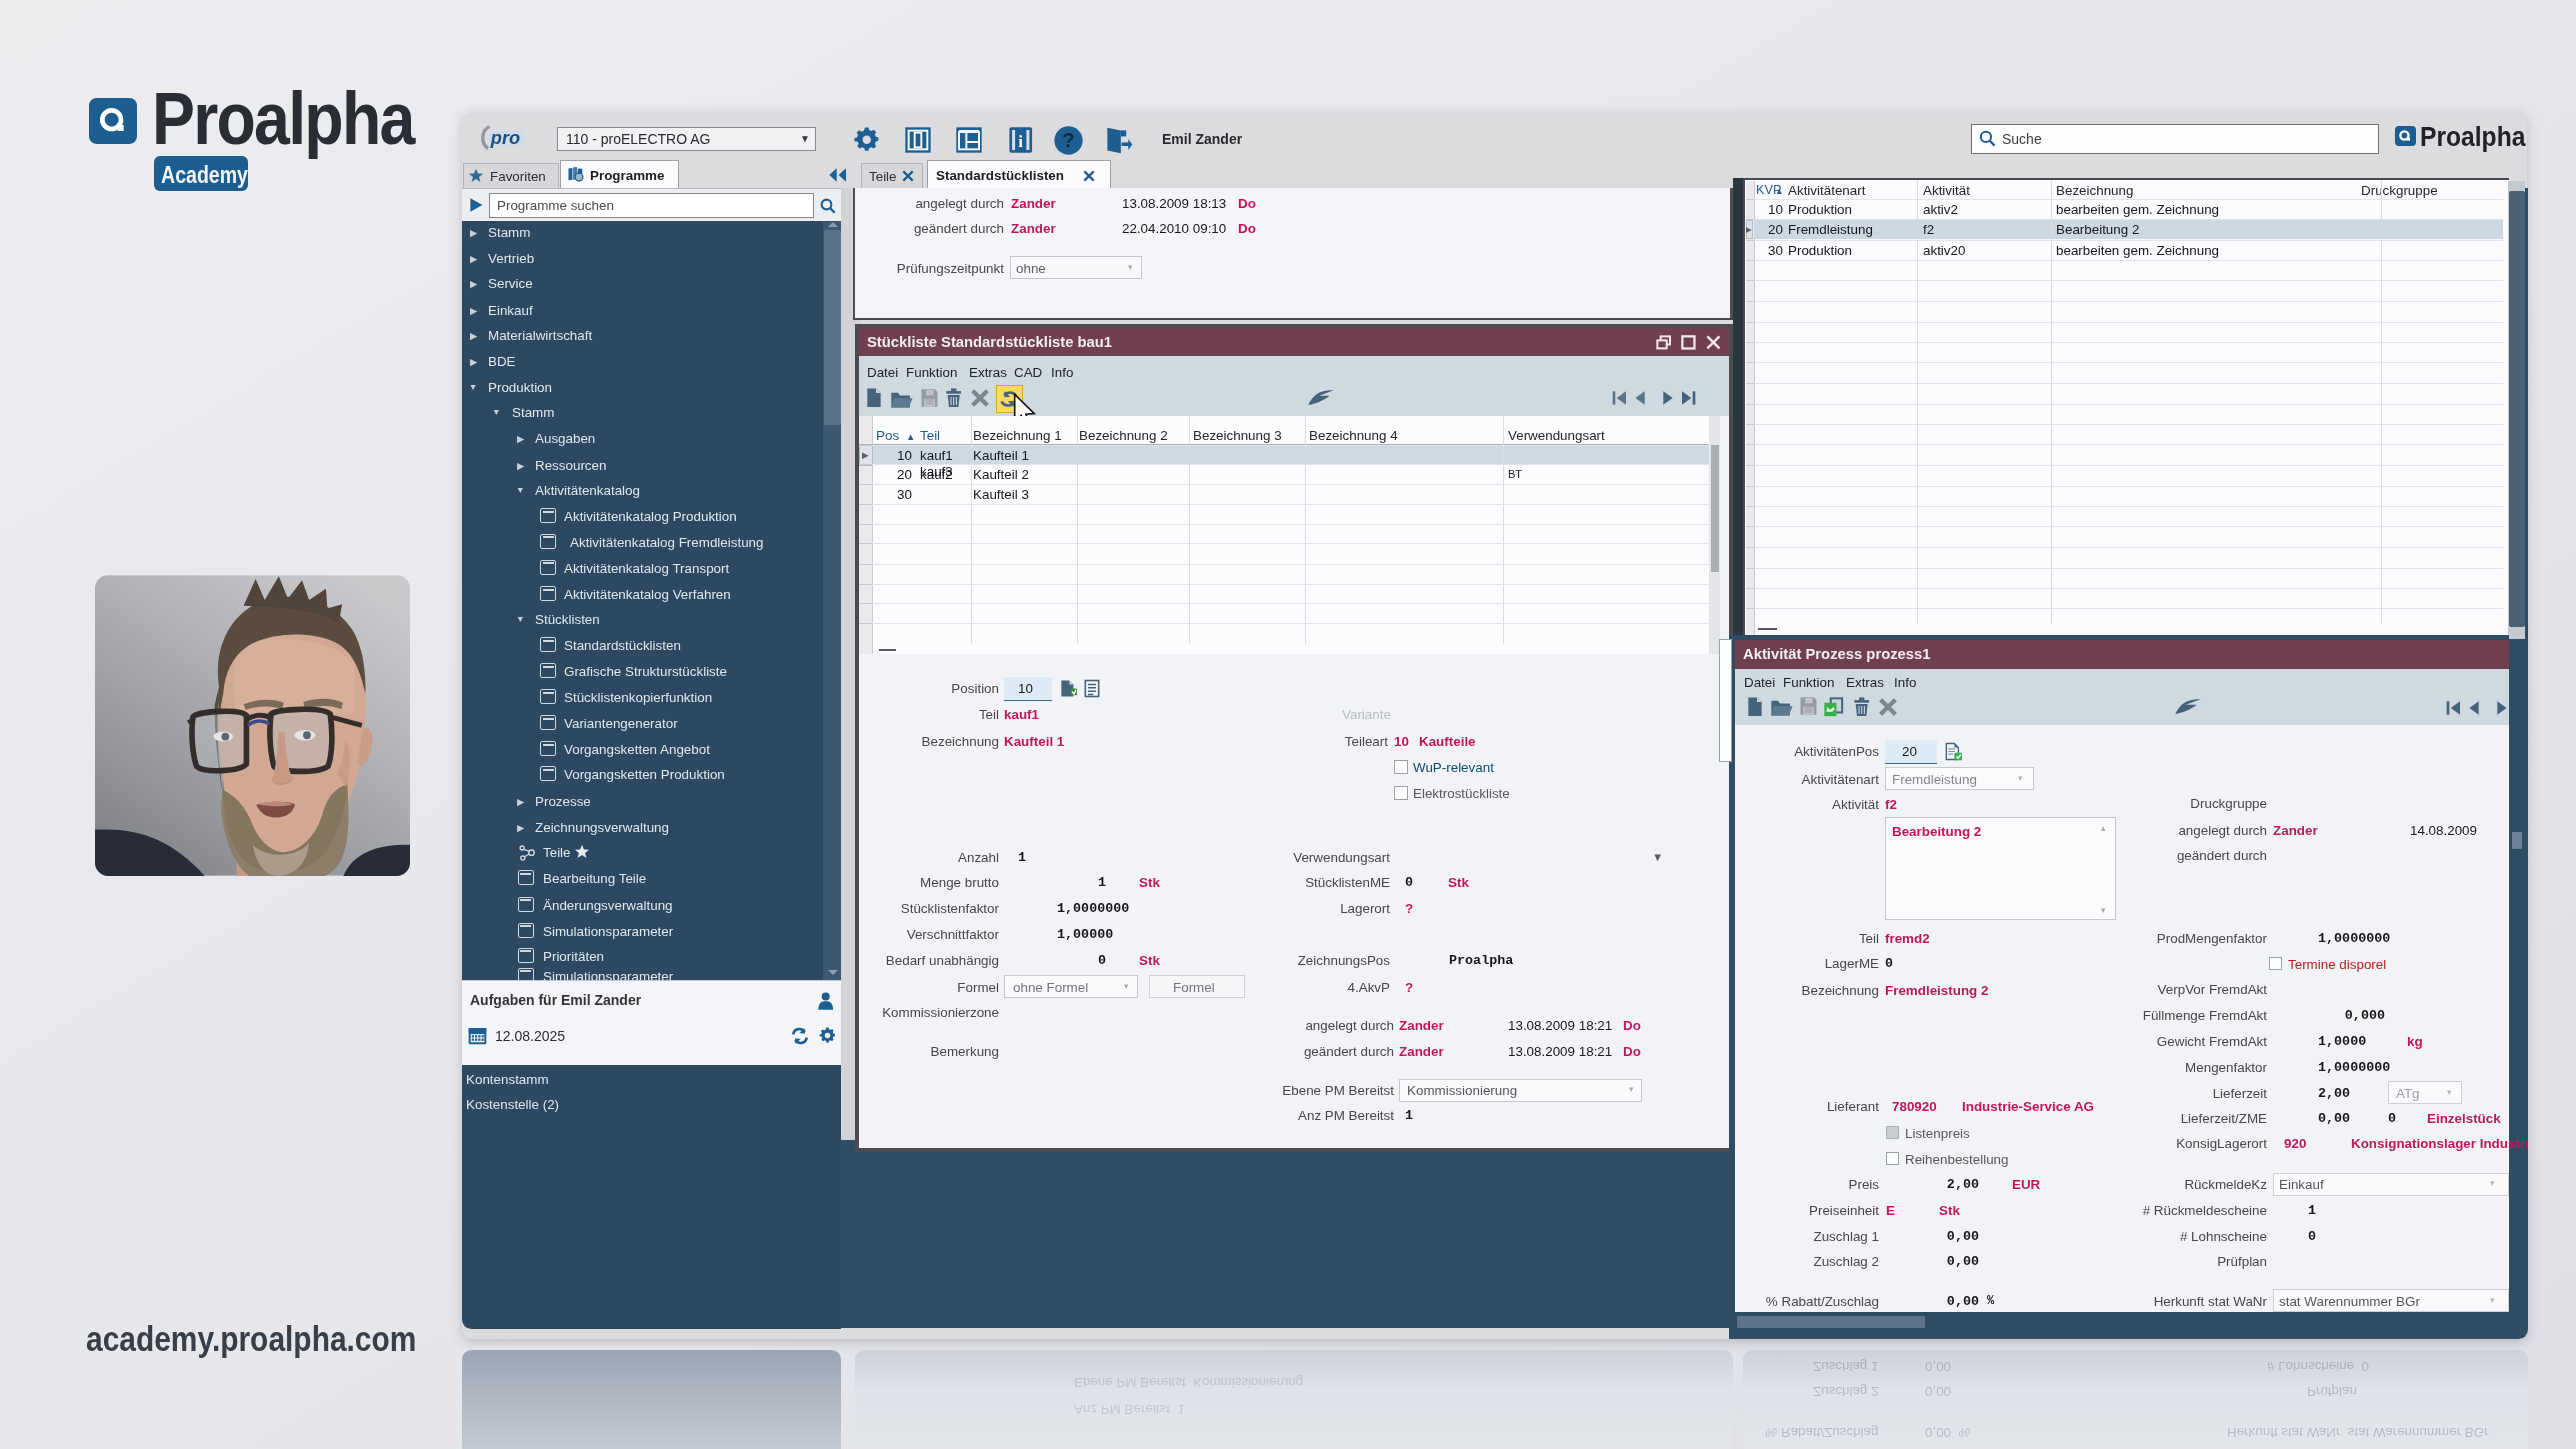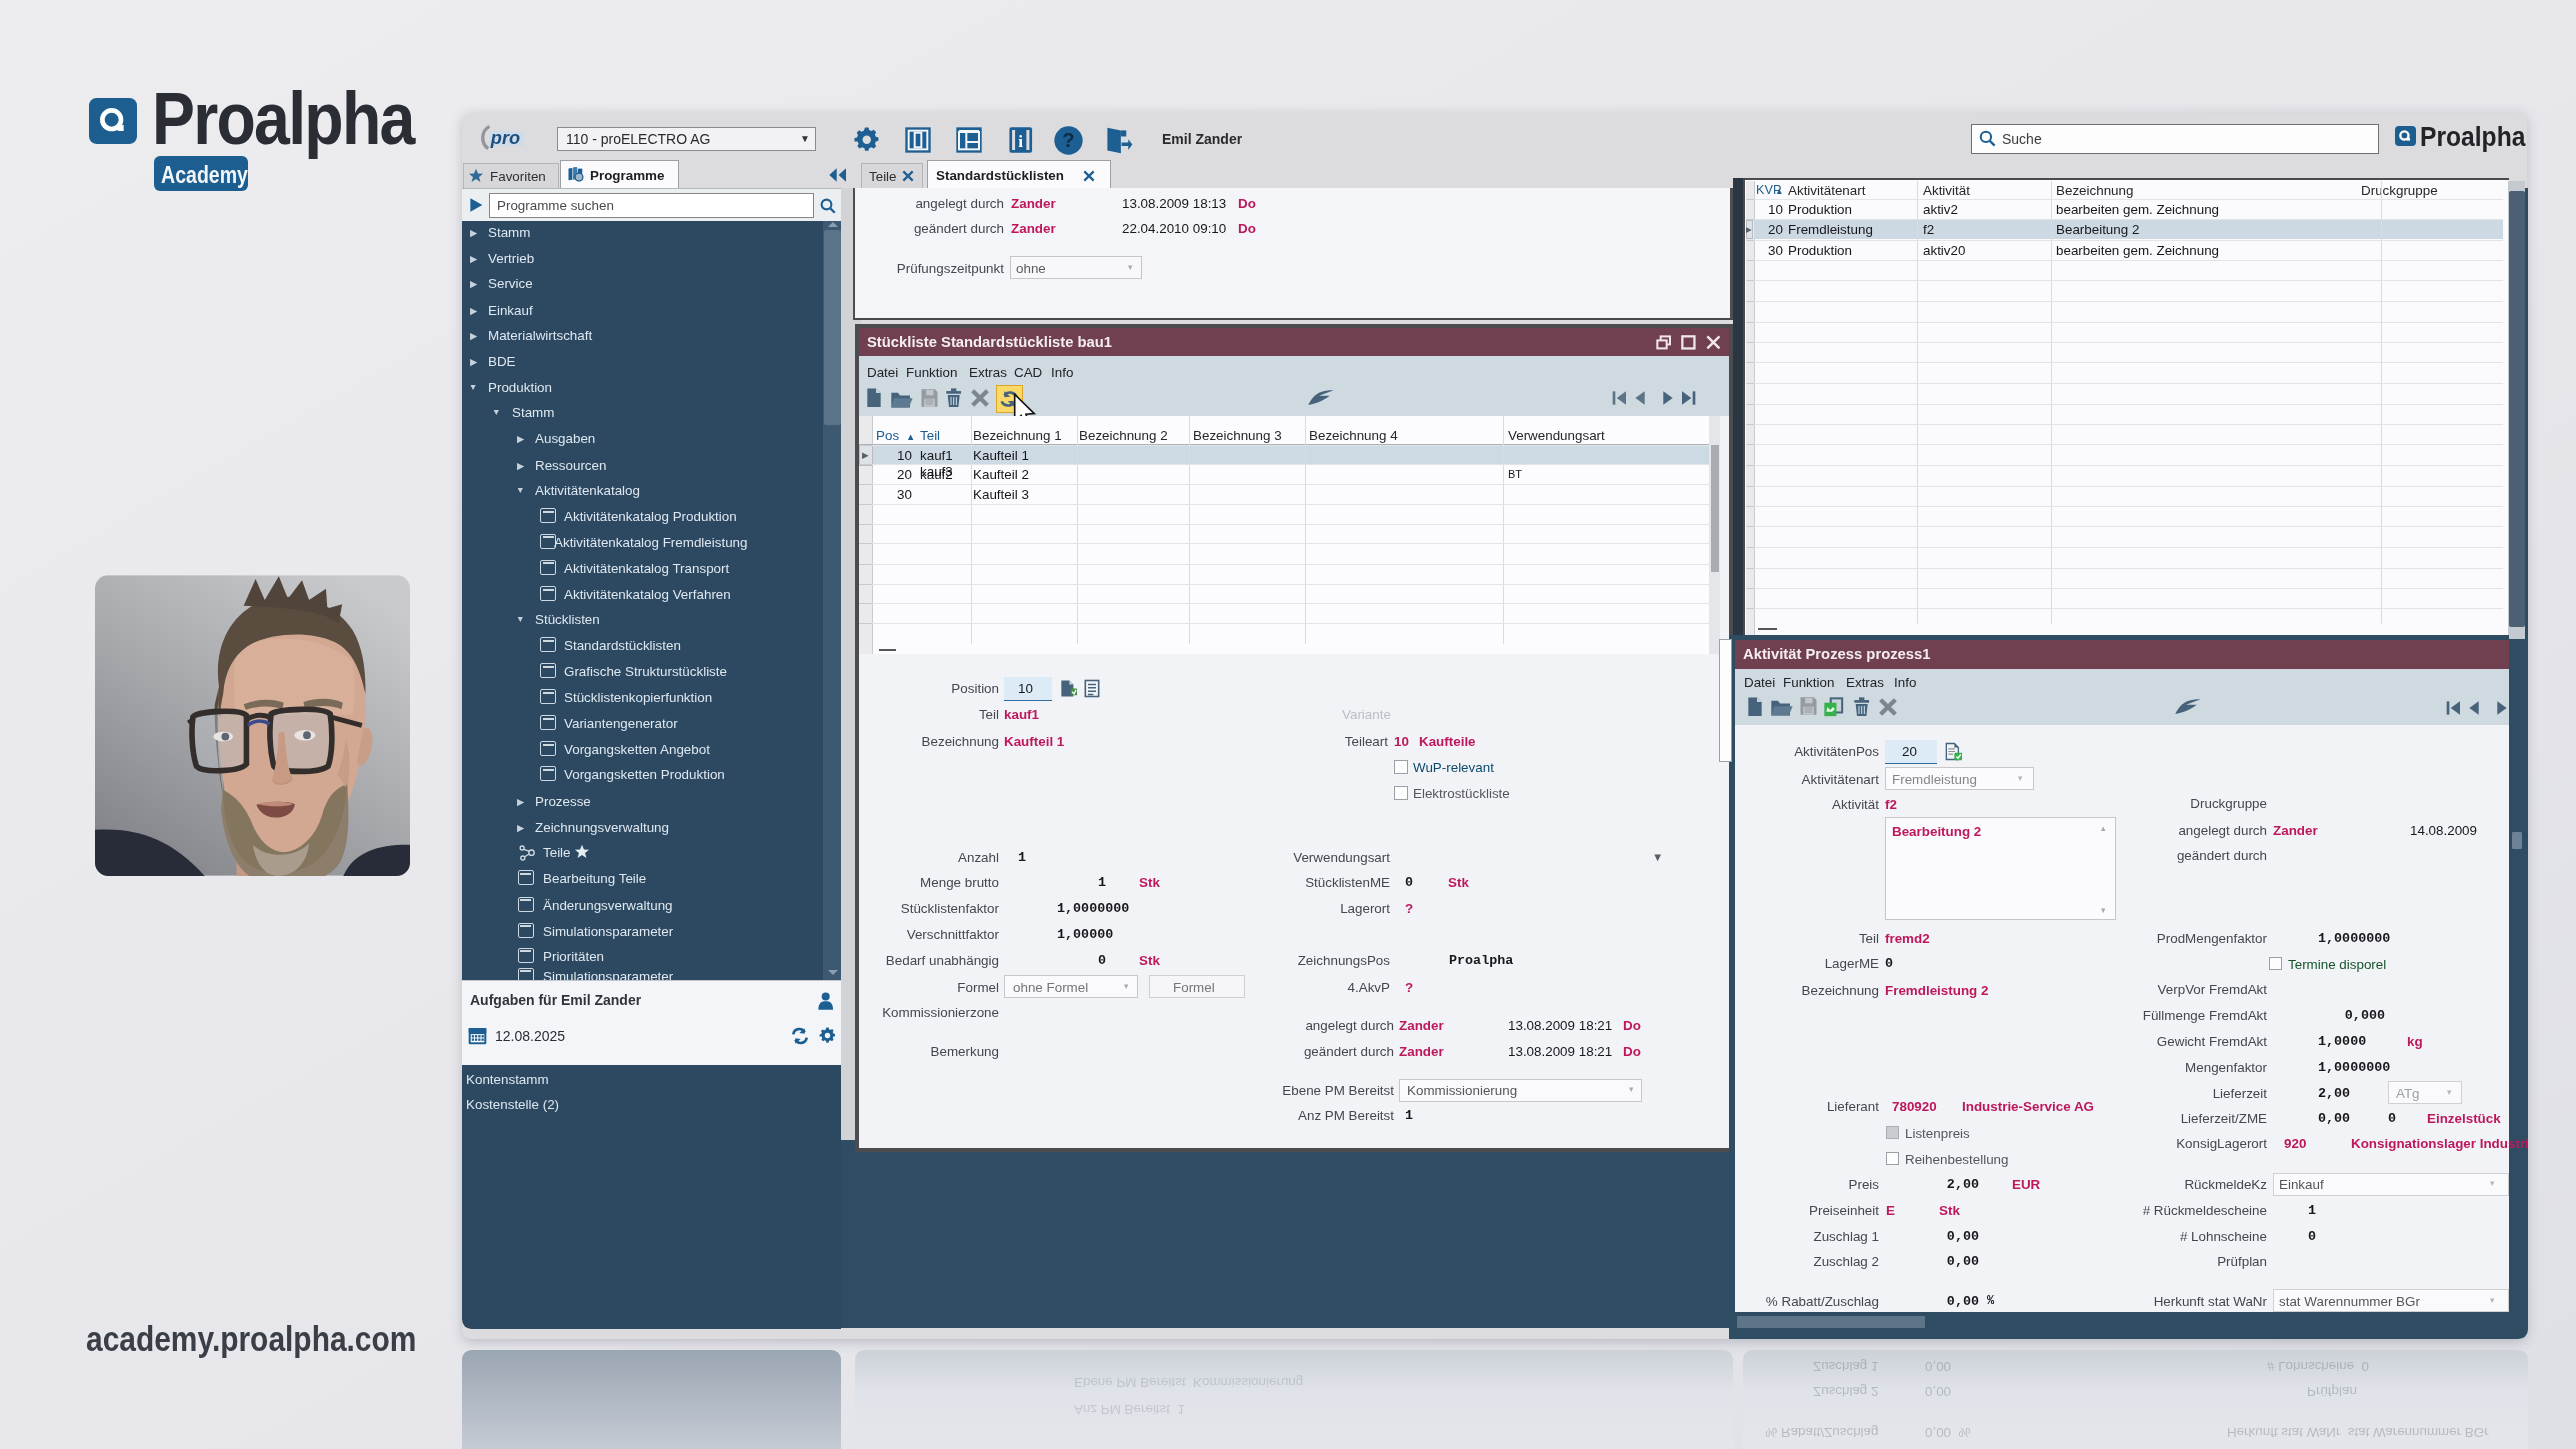--- a/index.html
+++ b/index.html
@@ -208,21 +208,21 @@
  <div class="t wt" style="left:73px;top:217px">Ausgaben</div>
  <div class="t" style="left:55px;top:244px;font-size:9.4px;color:#c6d2dc">▶</div>
  <div class="t wt" style="left:73px;top:244px">Ressourcen</div>
  <div class="t" style="left:54px;top:269px;font-size:8.7px;color:#c6d2dc">▼</div>
  <div class="t wt" style="left:73px;top:269px">Aktivitätenkatalog</div>
  <div class="ab" style="left:78px;top:287px;width:16px;height:15.4px;border:1.3px solid #cfd9e2;border-radius:2px;box-sizing:border-box"></div>
  <div class="ab" style="left:81px;top:290px;width:10.7px;height:2px;background:#cfd9e2"></div>
  <div class="t wt" style="left:102px;top:295px">Aktivitätenkatalog Produktion</div>
  <div class="ab" style="left:78px;top:313px;width:16px;height:15.4px;border:1.3px solid #cfd9e2;border-radius:2px;box-sizing:border-box"></div>
  <div class="ab" style="left:81px;top:315px;width:10.7px;height:2px;background:#cfd9e2"></div>
- <div class="t wt" style="left:92px;top:321px">Aktivitätenkatalog Fremdleistung</div>
+ <div class="t wt" style="left:108px;top:321px">Aktivitätenkatalog Fremdleistung</div>
  <div class="ab" style="left:78px;top:339px;width:16px;height:15.4px;border:1.3px solid #cfd9e2;border-radius:2px;box-sizing:border-box"></div>
  <div class="ab" style="left:81px;top:341px;width:10.7px;height:2px;background:#cfd9e2"></div>
  <div class="t wt" style="left:102px;top:347px">Aktivitätenkatalog Transport</div>
  <div class="ab" style="left:78px;top:365px;width:16px;height:15.4px;border:1.3px solid #cfd9e2;border-radius:2px;box-sizing:border-box"></div>
  <div class="ab" style="left:81px;top:368px;width:10.7px;height:2px;background:#cfd9e2"></div>
  <div class="t wt" style="left:102px;top:373px">Aktivitätenkatalog Verfahren</div>
  <div class="t" style="left:54px;top:398px;font-size:8.7px;color:#c6d2dc">▼</div>
  <div class="t wt" style="left:73px;top:398px">Stücklisten</div>
  <div class="ab" style="left:78px;top:416px;width:16px;height:15.4px;border:1.3px solid #cfd9e2;border-radius:2px;box-sizing:border-box"></div>
  <div class="ab" style="left:81px;top:419px;width:10.7px;height:2px;background:#cfd9e2"></div>
@@ -704,21 +704,21 @@
 <div class="t mono" style="left:1987px;top:1301px;font-size:12px">%</div>
 
 <div class="t r lbl" style="left:2127px;top:803px;width:140px">Druckgruppe</div>
 <div class="t r lbl" style="left:2127px;top:830px;width:140px">angelegt durch</div>
 <div class="t val" style="left:2273px;top:830px">Zander</div>
 <div class="t" style="left:2410px;top:830px;font-size:13.4px;color:#17171c">14.08.2009</div>
 <div class="t r lbl" style="left:2127px;top:855px;width:140px">geändert durch</div>
 <div class="t r lbl" style="left:2127px;top:938px;width:140px">ProdMengenfaktor</div>
 <div class="t mono" style="left:2318px;top:938px">1,0000000</div>
 <div class="ab" style="left:2269px;top:957px;width:13.4px;height:13.4px;background:#fdfdfe;border:0.7px solid #9aa0a6;box-sizing:border-box"></div>
-<div class="t" style="left:2288px;top:964px;font-size:13.4px;color:#14532d">Termine disporel</div>
+<div class="t" style="left:2288px;top:964px;font-size:13.4px;color:#b91c1c">Termine disporel</div>
 <div class="t r lbl" style="left:2127px;top:989px;width:140px">VerpVor FremdAkt</div>
 <div class="t r lbl" style="left:2127px;top:1015px;width:140px">Füllmenge FremdAkt</div>
 <div class="t r mono" style="left:2318px;top:1015px;width:67px">0,000</div>
 <div class="t r lbl" style="left:2127px;top:1041px;width:140px">Gewicht FremdAkt</div>
 <div class="t mono" style="left:2318px;top:1041px">1,0000</div>
 <div class="t val" style="left:2407px;top:1041px">kg</div>
 <div class="t r lbl" style="left:2127px;top:1067px;width:140px">Mengenfaktor</div>
 <div class="t mono" style="left:2318px;top:1067px">1,0000000</div>
 <div class="t r lbl" style="left:2127px;top:1093px;width:140px">Lieferzeit</div>
 <div class="t mono" style="left:2318px;top:1093px">2,00</div>

